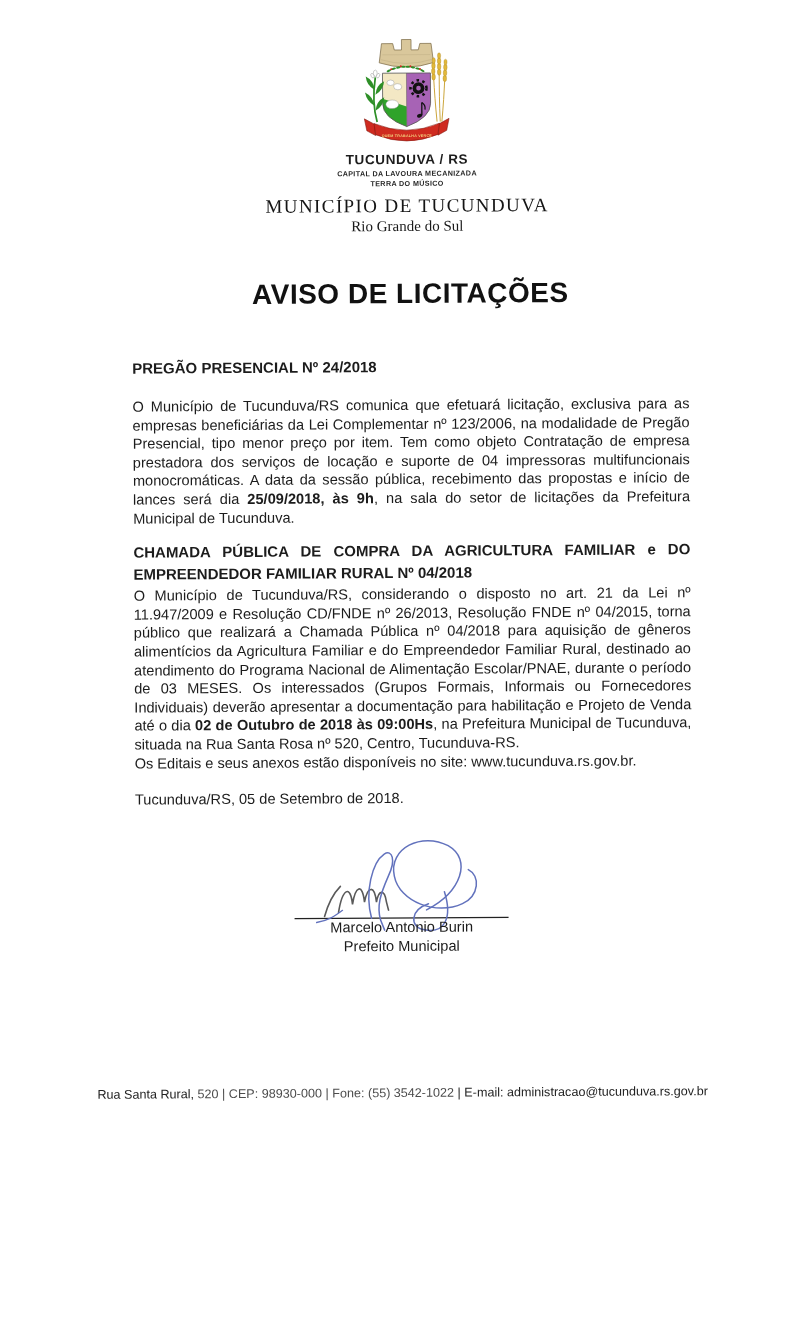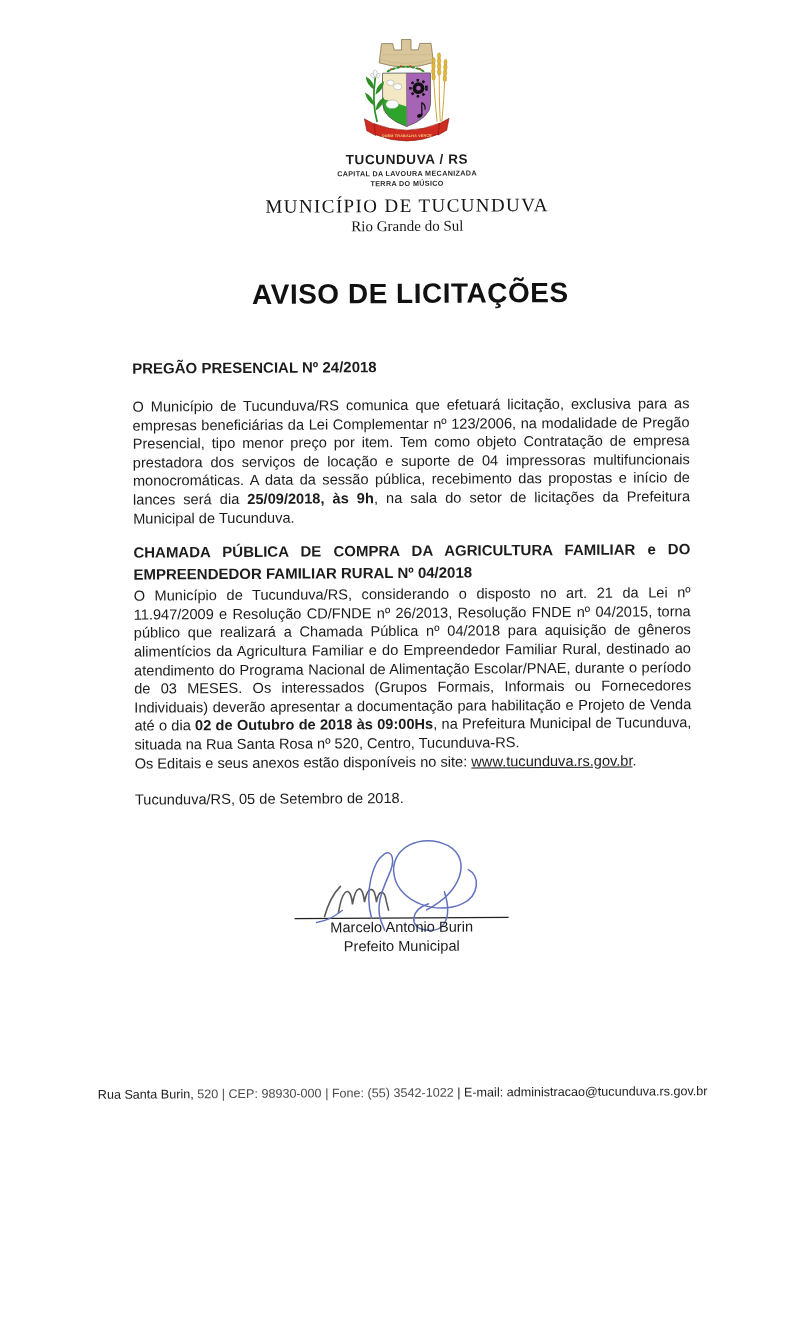--- a/index.html
+++ b/index.html
@@ -22,21 +22,21 @@
   
   .doc-title{position:absolute;top:278px;left:134px;width:557px;text-align:center;
     font-size:28px;font-weight:bold;letter-spacing:.5px;color:#111;}
 
   
   .content{position:absolute;top:357px;left:134px;width:557px;font-size:14.6px;line-height:18.6px;text-align:justify;}
   .content h1{font-size:15px;font-weight:bold;margin:0 0 19px 0;line-height:20px;text-align:left;}
   .content h2{font-size:15px;font-weight:bold;margin:14px 0 2px 0;line-height:21.5px;text-align:justify;}
   .content p{margin:0;}
   .b{font-weight:bold;}
-  .u{text-decoration:underline;}
+  .u{}
   .muted{color:#4c4c4c;}
   .date-line{margin-top:18px !important;text-align:left;}
 
   
   .signature-block{position:absolute;top:832px;left:50%;transform:translateX(-50%);width:280px;text-align:center;}
   .signature-block svg{display:block;margin:0 auto -14px auto;overflow:visible;}
   .sig-name{font-size:14.6px;line-height:19px;}
   .sig-role{font-size:14.6px;line-height:19px;}
 
   
@@ -163,15 +163,15 @@
         <path d="M150,78 C185,60 196,28 172,14 C146,0 112,16 118,44 C123,70 160,84 186,72 C203,64 204,44 192,38" stroke="#6272bd" stroke-width="1.5"></path>
         <path d="M168,60 C176,86 168,102 148,98 C132,95 134,78 152,72" stroke="#6272bd" stroke-width="1.5"></path>
         <path d="M95,86 C88,60 96,30 108,22 C116,17 120,28 112,44 C104,62 100,74 104,88 L108,98" stroke="#6272bd" stroke-width="1.5"></path>
         <path d="M40,90 C52,88 58,84 66,78" stroke="#6272bd" stroke-width="1.3"></path>
       </g>
     </svg>
     <div class="sig-name">Marcelo Antonio Burin</div>
     <div class="sig-role">Prefeito Municipal</div>
   </div>
 
-  <div class="footer-line"><span>Rua Santa Burin, </span><span class="muted">520 | CEP: 98930-000 | Fone: (55) 3542-1022 </span><span> | E-mail: administracao@tucunduva.rs.gov.br</span></div>
+  <div class="footer-line"><span>Rua Santa Rural, </span><span class="muted">520 | CEP: 98930-000 | Fone: (55) 3542-1022 </span><span> | E-mail: administracao@tucunduva.rs.gov.br</span></div>
 
 </div>
 
 </body></html>

